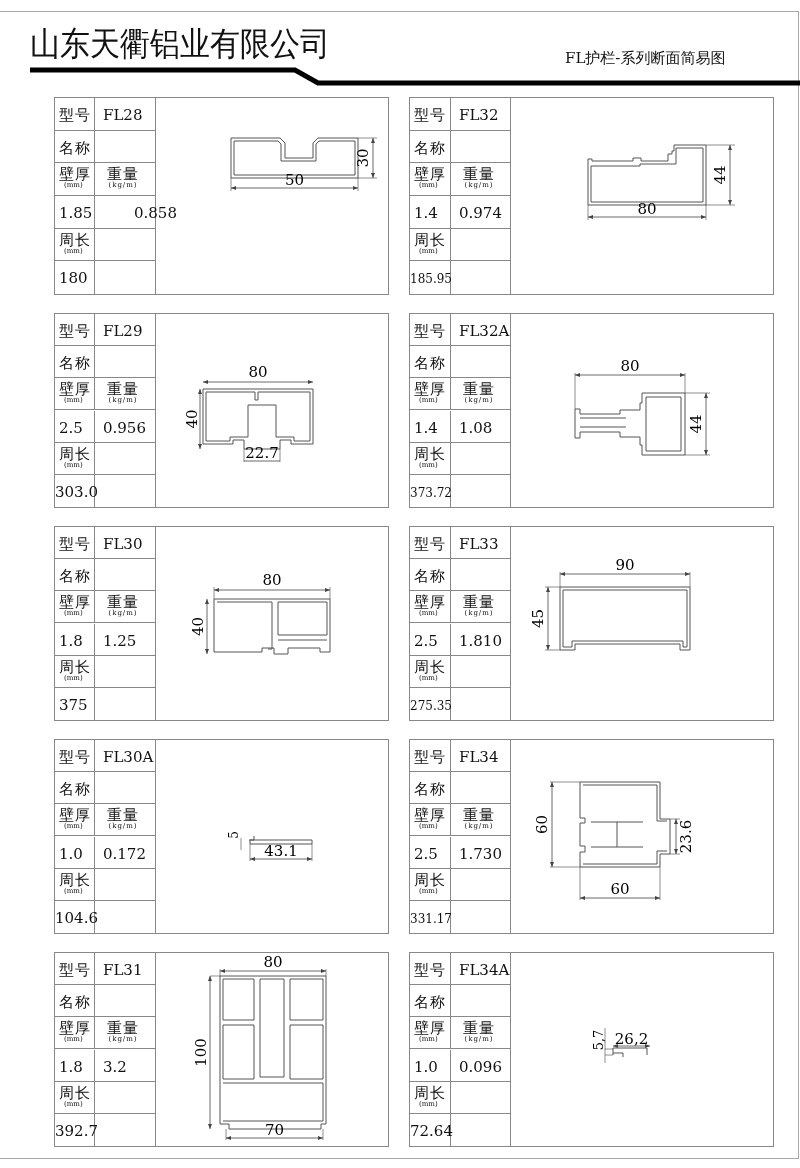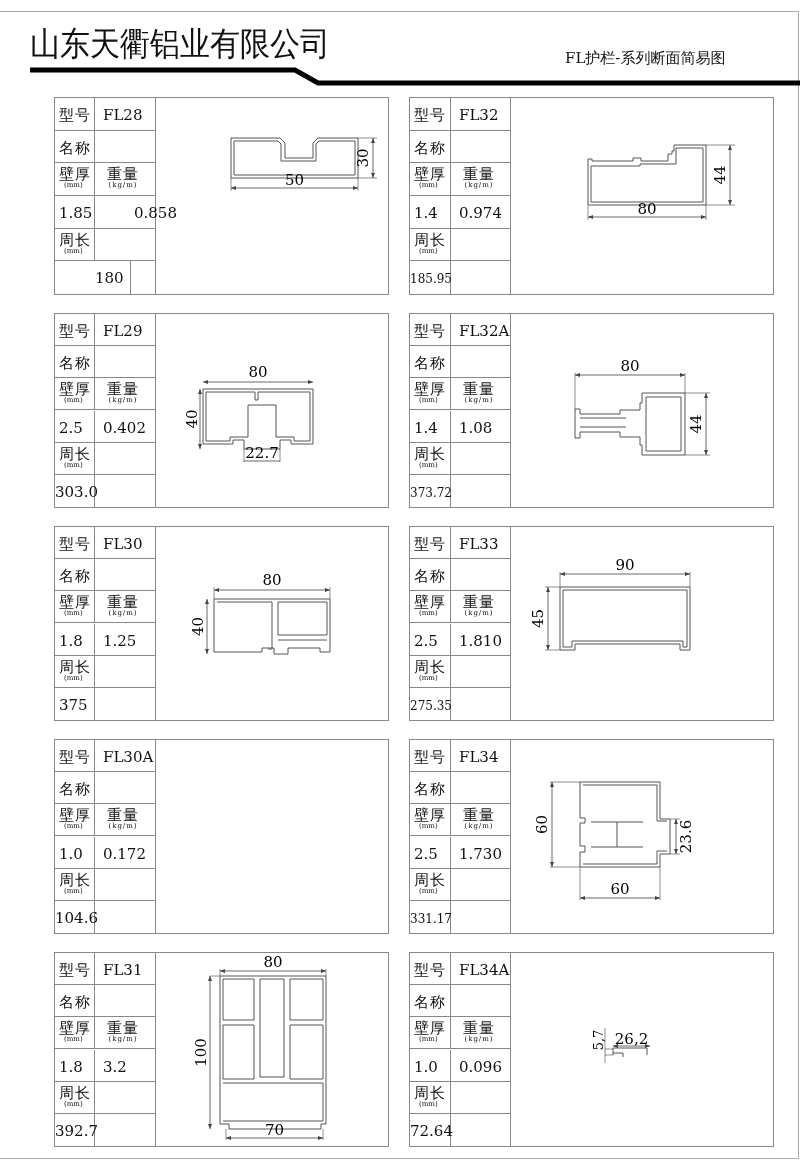--- a/index.html
+++ b/index.html
@@ -66,21 +66,21 @@
         <div class="c2" style="left: 40px; width: 60px; margin-left: 31px;">
             <span class="val" style="left: 8px;">0.858</span>
           </div>
       </div>
       <div class="row r5" style="top: 130.667px; height: 32.6667px;">
         <div class="c1" style="width: 40px;">
             <span class="lbl2"><span>周长</span><span class="unit">(mm)</span></span>
           </div>
         <div class="c2" style="left: 40px; width: 60px;"></div>
       </div>
-      <div class="row r6" style="top: 163.333px; height: 32.6667px; margin-left: 36px;">
+      <div class="row r6" style="top: 163.333px; height: 32.6667px;">
         <div class="c1" style="width: 40px;">
             <span class="val pv" style="left: 4px;">180</span>
           </div>
         <div class="c2" style="left: 40px; width: 60px;"></div>
       </div>
     </div>
     <div class="draw" style="left: 100px; width: 233px;"><svg width="233" height="196">
           <g transform="translate(70,0)">
             <path fill="none" stroke="#555" stroke-width="1" d="M6,80 V40 H55 L60,45 V60 H88 V45 L93,40 H133 V80 Z"></path>
             <path fill="none" stroke="#555" stroke-width="1" d="M9,77 V43 H53 L56,46 V63 H91 V46 L94,43 H130 V77 Z"></path>
@@ -185,21 +185,21 @@
           </div>
         <div class="c2" style="left: 40px; width: 60px;">
             <span class="lbl2 wl" style="left: 12px;"><span>重量</span><span class="unitw">(kg/m)</span></span>
           </div>
       </div>
       <div class="row r4" style="top: 96.5px; height: 32.1667px;">
         <div class="c1" style="width: 40px;">
             <span class="val tv" style="left: 4px;">2.5</span>
           </div>
         <div class="c2" style="left: 40px; width: 60px;">
-            <span class="val" style="left: 8px;">0.402</span>
+            <span class="val" style="left: 8px;">0.956</span>
           </div>
       </div>
       <div class="row r5" style="top: 128.667px; height: 32.1667px;">
         <div class="c1" style="width: 40px;">
             <span class="lbl2"><span>周长</span><span class="unit">(mm)</span></span>
           </div>
         <div class="c2" style="left: 40px; width: 60px;"></div>
       </div>
       <div class="row r6" style="top: 160.833px; height: 32.1667px;">
         <div class="c1" style="width: 40px;">
@@ -455,20 +455,33 @@
           </div>
         <div class="c2" style="left: 40px; width: 60px;"></div>
       </div>
       <div class="row r6" style="top: 160.833px; height: 32.1667px;">
         <div class="c1" style="width: 40px;">
             <span class="val pv" style="left: 0px;">104.6</span>
           </div>
         <div class="c2" style="left: 40px; width: 60px;"></div>
       </div>
     </div>
+    <div class="draw" style="left: 100px; width: 233px;"><svg width="233" height="193">
+          <g transform="translate(85,0)">
+            <path fill="none" stroke="#555" stroke-width="1" d="M10,104 H72 V100 M10,104 V100 H14 V96"></path>
+            <path fill="none" stroke="#555" stroke-width="1" d="M9,100 H72"></path>
+            <line x1="10" y1="119" x2="72" y2="119" stroke="#444" stroke-width="0.8"></line>
+            <path d="M10,119 l5,-2 v4z M72,119 l-5,-2 v4z" fill="#444"></path>
+            <text x="41" y="116" font-size="15" text-anchor="middle">43.1</text>
+            <line x1="10" y1="104" x2="10" y2="121" stroke="#444" stroke-width="0.6"></line>
+            <line x1="72" y1="104" x2="72" y2="121" stroke="#444" stroke-width="0.6"></line>
+            <line x1="1" y1="98" x2="1" y2="110" stroke="#444" stroke-width="0.6"></line>
+            <text x="-6" y="95" font-size="12" text-anchor="middle" transform="rotate(-90 -6 95)" dy="4">5</text>
+          </g>
+        </svg></div>
   </div>
     <div class="panel" style="left: 409px; top: 739px; width: 363px; height: 193px;">
     <div class="tbl" style="width: 100px;">
       <div class="row r1" style="top: 0px; height: 32.1667px;">
         <div class="c1" style="width: 41px;">
             <span class="lbl">型号</span>
           </div>
         <div class="c2" style="left: 41px; width: 59px;">
             <span class="val" style="left: 8px;">FL34</span>
           </div>

